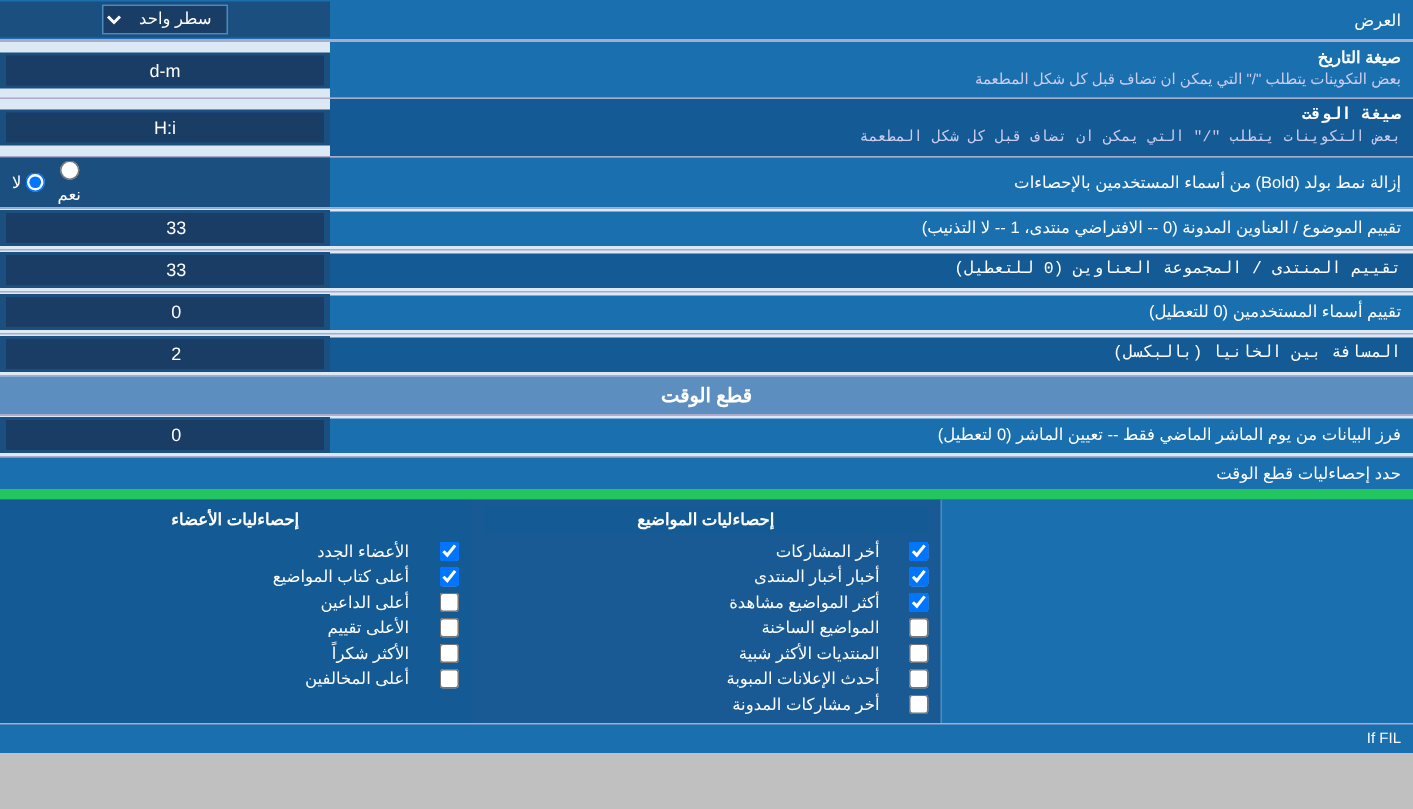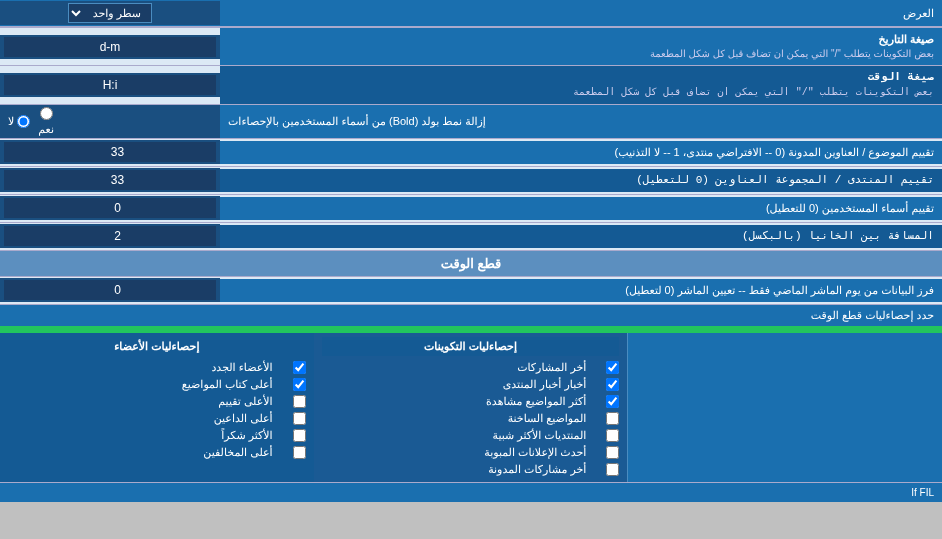--- a/index.html
+++ b/index.html
@@ -85,21 +85,21 @@
       display: flex;
       align-items: center;
       background: #1a6faf;
       border-bottom: 1px solid #aac;
       min-height: 28px;
     }
     .radio-label {
       flex: 1;
       padding: 4px 8px;
       color: #fff;
-      text-align: left;
+      text-align: right;
       font-size: 11px;
     }
     .radio-control {
       width: 220px;
       padding: 2px 8px;
       background: #1a4f80;
       display: flex;
       align-items: center;
       justify-content: flex-end;
       gap: 8px;
@@ -239,21 +239,21 @@
 
   <div style="background:#1a6faf; padding: 4px 8px; display:flex; align-items:center; border-bottom:7px solid #22c55e;">
     <div style="flex:1; color:#fff; text-align:right; font-size:11px;">حدد إحصاءليات قطع الوقت</div>
   </div>
 
   <div class="stats-columns">
 
     <div style="flex:1; background:#1a6faf; padding:4px 8px;"></div>
 
     <div class="stats-col" style="width:240px; background:#1a5a94;">
-      <div class="stats-col-header">إحصاءليات التكوينات</div>
+      <div class="stats-col-header">إحصاءليات المواضيع</div>
       <div class="stats-item">
         <input type="checkbox" checked="" style="">
         <span>أخر المشاركات</span>
       </div>
       <div class="stats-item">
         <input type="checkbox" checked="" style="">
         <span>أخبار أخبار المنتدى</span>
       </div>
       <div class="stats-item">
         <input type="checkbox" checked="" style="">
@@ -282,25 +282,25 @@
       <div class="stats-item">
         <input type="checkbox" checked="" style="">
         <span>الأعضاء الجدد</span>
       </div>
       <div class="stats-item">
         <input type="checkbox" checked="" style="">
         <span>أعلى كتاب المواضيع</span>
       </div>
       <div class="stats-item">
         <input type="checkbox" style="">
+        <span>أعلى الداعين</span>
+      </div>
+      <div class="stats-item">
+        <input type="checkbox" style="">
         <span>الأعلى تقييم</span>
-      </div>
-      <div class="stats-item">
-        <input type="checkbox" style="">
-        <span>أعلى الداعين</span>
       </div>
       <div class="stats-item">
         <input type="checkbox" style="">
         <span>الأكثر شكراً</span>
       </div>
       <div class="stats-item">
         <input type="checkbox" style="">
         <span>أعلى المخالفين</span>
       </div>
     </div>

